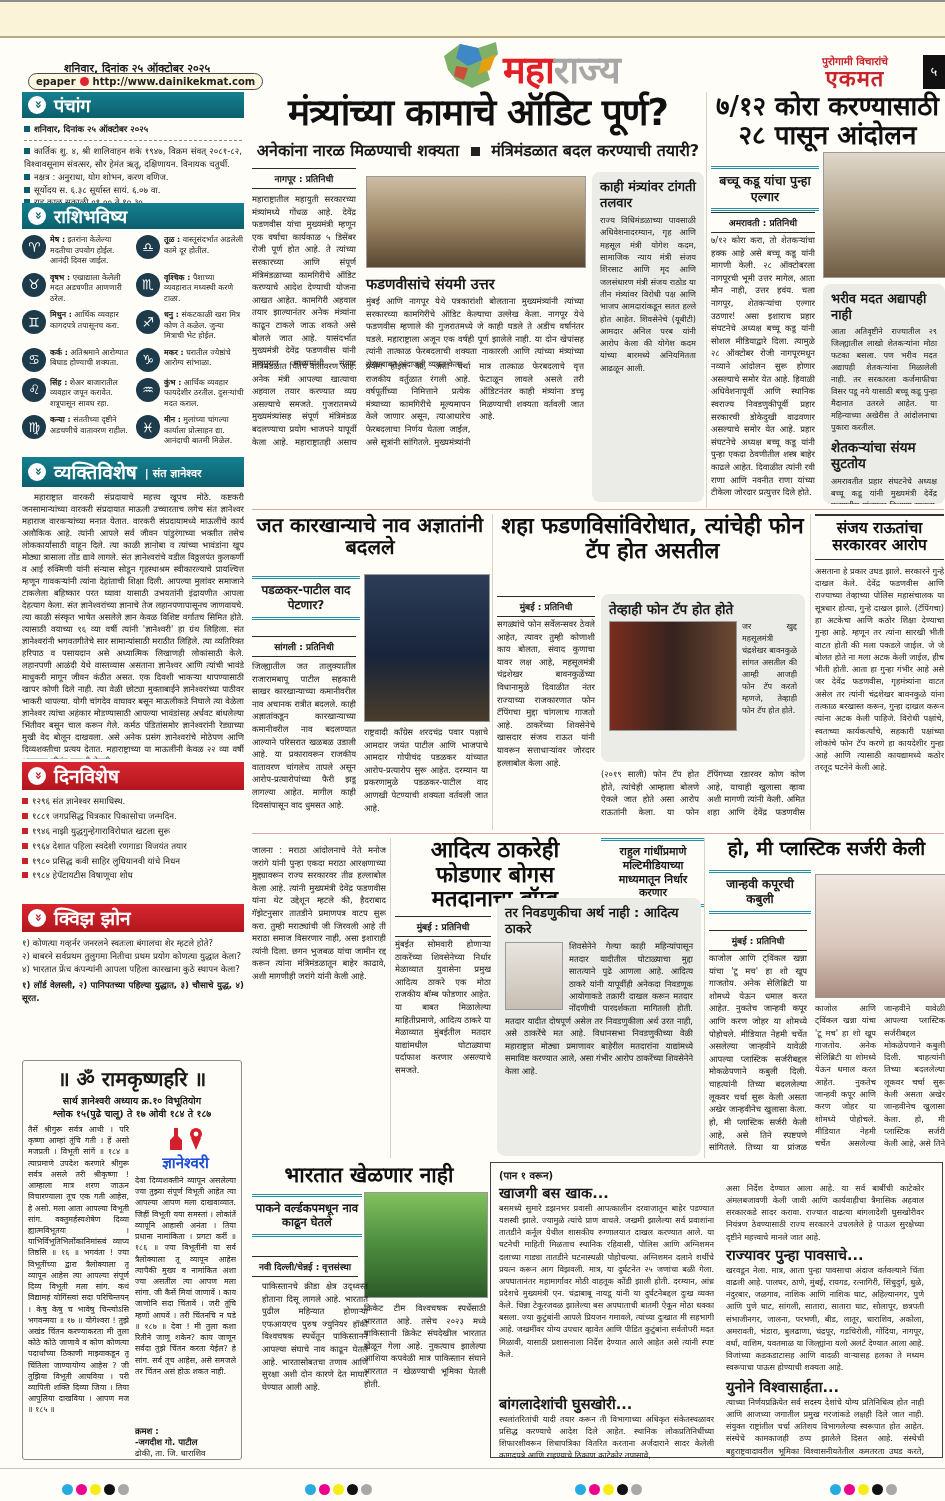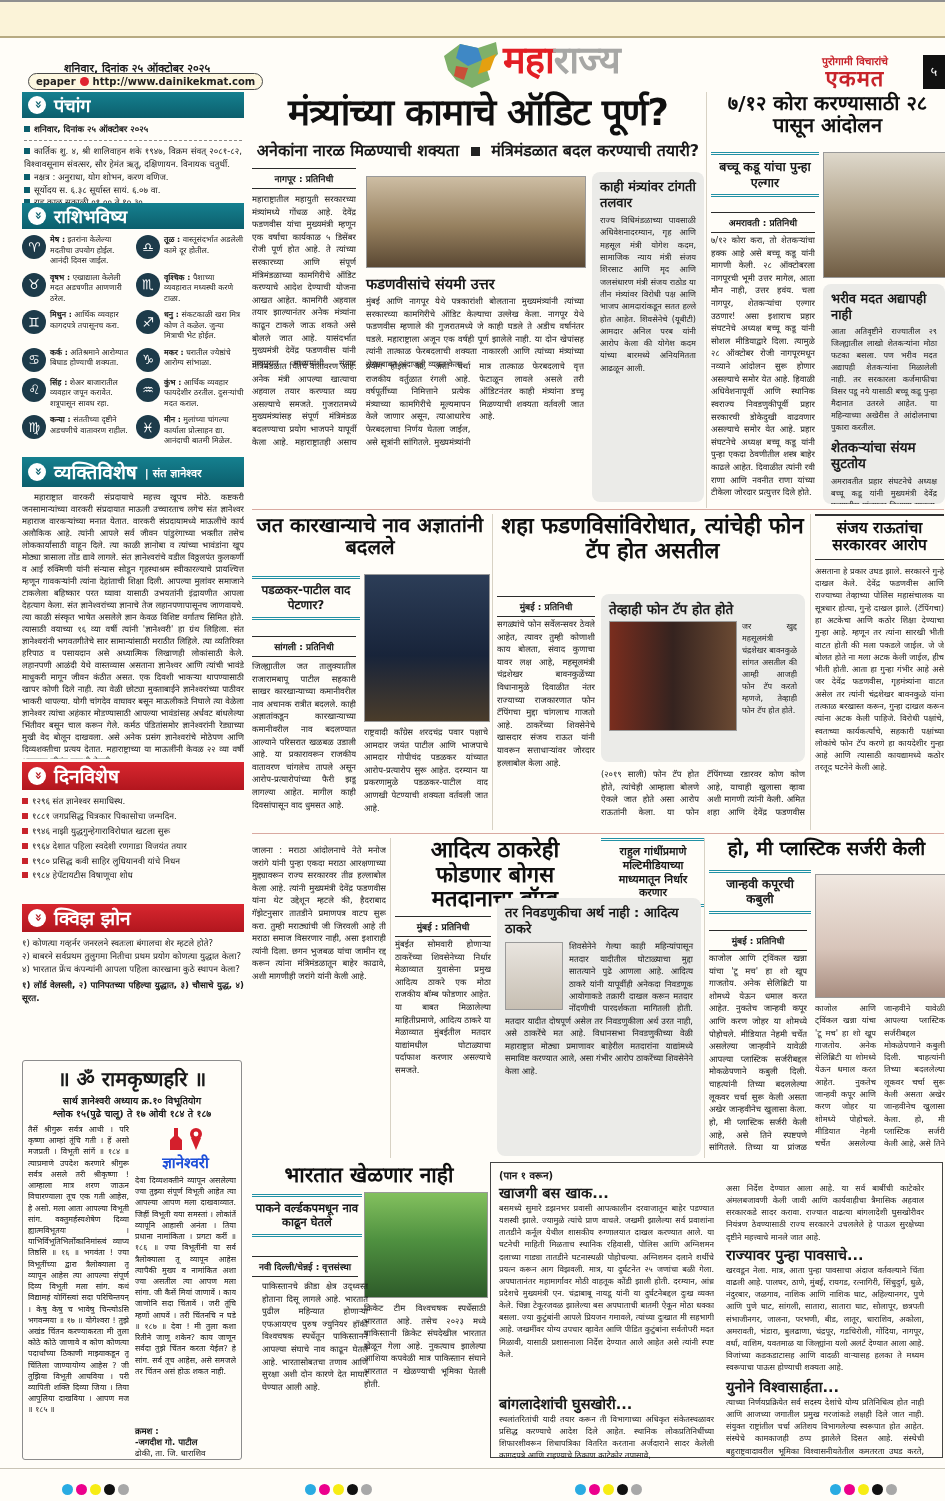--- a/index.html
+++ b/index.html
@@ -60,21 +60,21 @@
     <span>epaper</span>
     <span class="dot"></span>
     <span>http://www.dainikekmat.com</span>
   </div>
   <svg class="abs" style="left:438px;top:36px;" width="64" height="56" viewBox="0 0 64 56">
     <path d="M6 20 L22 8 L40 12 L58 6 L60 18 L48 30 L52 44 L34 52 L18 44 L10 34 Z" fill="#7fb069"></path>
     <path d="M22 8 L40 12 L44 24 L30 30 L18 22 Z" fill="#3f88c5"></path>
     <path d="M44 24 L58 18 L52 34 L40 38 Z" fill="#e4a010"></path>
     <path d="M18 30 L30 32 L26 44 L16 40 Z" fill="#c94f38"></path>
   </svg>
-  <div class="abs b" style="left:503px;top:32px;font-size:38px;letter-spacing:-1px;">
+  <div class="abs b" style="left:503px;top:42px;font-size:38px;letter-spacing:-1px;">
     <span class="logo1">महा</span><span class="logo2">राज्य</span>
   </div>
   <div class="abs ctr" style="left:788px;top:56px;width:134px;height:33px;">
     <div class="b" style="font-size:10.5px;color:#c8242b;line-height:1.1;">पुरोगामी विचारांचे</div>
     <div class="b" style="font-size:22px;color:#c8242b;line-height:1;letter-spacing:1px;">एकमत</div>
   </div>
   <div class="abs ctr" style="left:923px;top:55px;width:22px;height:34px;background:#111;color:#fff;font-size:13px;line-height:34px;">५</div>
 
   <div class="abs" style="left:22px;top:92px;width:222px;">
     <div class="sechdr teal">
@@ -236,22 +236,22 @@
       <div class="body clip" style="height:74px;margin-top:2px;">मुंबई आणि नागपूर येथे पत्रकारांशी बोलताना मुख्यमंत्र्यांनी त्यांच्या सरकारच्या कामगिरीचे ऑडिट केल्याचा उल्लेख केला. नागपूर येथे फडणवीस म्हणाले की गुजरातमध्ये जे काही घडले ते अडीच वर्षांनंतर घडले. महाराष्ट्राला अजून एक वर्षही पूर्ण झालेले नाही. या दोन खेपांसह त्यांनी तात्काळ फेरबदलाची शक्यता नाकारली आणि त्यांच्या मंत्र्यांच्या रोखाबाबत अंदाजही व्यक्त केला.</div>
     </div>
     <div class="abs graybox clip" style="left:340px;top:80px;width:112px;height:330px;box-sizing:border-box;">
       <div class="boxtitle" style="font-size:13px;">काही मंत्र्यांवर टांगती तलवार</div>
       <div class="body" style="font-size:8.2px;">राज्य विधिमंडळाच्या पावसाळी अधिवेशनादरम्यान, गृह आणि महसूल मंत्री योगेश कदम, सामाजिक न्याय मंत्री संजय शिरसाट आणि मृद आणि जलसंधारण मंत्री संजय राठोड या तीन मंत्र्यांवर विरोधी पक्ष आणि भाजप आमदारांकडून सतत हल्ले होत आहेत. शिवसेनेचे (यूबीटी) आमदार अनिल परब यांनी आरोप केला की योगेश कदम यांच्या बारमध्ये अनियमितता आढळून आली.</div>
     </div>
     <div class="abs body clip" style="left:0;top:268px;width:332px;height:144px;column-count:3;column-gap:9px;">मंत्रिमंडळात चिंतेचे वातावरण आहे. अनेक मंत्री आपल्या खात्याचा अहवाल तयार करण्यात व्यग्र असल्याचे समजते. गुजरातमध्ये मुख्यमंत्र्यांसह संपूर्ण मंत्रिमंडळ बदलण्याचा प्रयोग भाजपने यापूर्वी केला आहे. महाराष्ट्रातही असाच प्रयोग होईल का, अशी चर्चा राजकीय वर्तुळात रंगली आहे. वर्षपूर्तीच्या निमित्ताने प्रत्येक मंत्र्याच्या कामगिरीचे मूल्यमापन केले जाणार असून, त्याआधारेच फेरबदलाचा निर्णय घेतला जाईल, असे सूत्रांनी सांगितले. मुख्यमंत्र्यांनी मात्र तात्काळ फेरबदलाचे वृत्त फेटाळून लावले असले तरी ऑडिटनंतर काही मंत्र्यांना डच्चू मिळण्याची शक्यता वर्तवली जात आहे.</div>
   </div>
 
   <div class="abs vline" style="left:706px;top:92px;width:238px;height:416px;padding-left:4px;box-sizing:border-box;">
-    <div class="h1a ctr" style="font-size:20px;">७/१२ कोरा करण्यासाठी २८ पासून आंदोलन</div>
-    <div class="abs kicker" style="left:4px;top:60px;width:104px;font-size:12.5px;">बच्चू कडू यांचा पुन्हा एल्गार</div>
+    <div class="h1a ctr" style="font-size:26px;">७/१२ कोरा करण्यासाठी २८ पासून आंदोलन</div>
+    <div class="abs kicker" style="left:4px;top:74px;width:104px;font-size:12.5px;">बच्चू कडू यांचा पुन्हा एल्गार</div>
     <div class="abs byline" style="left:4px;top:120px;width:104px;">अमरावती : प्रतिनिधी</div>
     <div class="abs photo" style="left:116px;top:60px;width:122px;height:124px;background:linear-gradient(180deg,#ded8cb 0%,#b4a68e 45%,#6f5c43 100%);"></div>
     <div class="abs body clip" style="left:4px;top:142px;width:104px;height:270px;">७/१२ कोरा करा, तो शेतकऱ्यांचा हक्क आहे असे बच्चू कडू यांनी मागणी केली. २८ ऑक्टोबरला नागपूरची भूमी उत्तर मागेल, आता मौन नाही, उत्तर हवंय. चला नागपूर, शेतकऱ्यांचा एल्गार उठणार! असा इशाराच प्रहार संघटनेचे अध्यक्ष बच्चू कडू यांनी सोशल मीडियाद्वारे दिला. त्यामुळे २८ ऑक्टोबर रोजी नागपूरमधून नव्याने आंदोलन सुरू होणार असल्याचे समोर येत आहे. हिवाळी अधिवेशनापूर्वी आणि स्थानिक स्वराज्य निवडणुकीपूर्वी प्रहार सरकारची डोकेदुखी वाढवणार असल्याचे समोर येत आहे. प्रहार संघटनेचे अध्यक्ष बच्चू कडू यांनी पुन्हा एकदा ठेवणीतील शस्त्र बाहेर काढले आहेत. दिवाळीत त्यांनी रवी राणा आणि नवनीत राणा यांच्या टीकेला जोरदार प्रत्युत्तर दिले होते.</div>
     <div class="abs graybox clip" style="left:116px;top:192px;width:122px;height:220px;box-sizing:border-box;">
       <div class="boxtitle" style="font-size:13px;">भरीव मदत अद्यापही नाही</div>
       <div class="body" style="font-size:8px;">आता अतिवृष्टीने राज्यातील २९ जिल्ह्यातील लाखो शेतकऱ्यांना मोठा फटका बसला. पण भरीव मदत अद्यापही शेतकऱ्यांना मिळालेली नाही. तर सरकारला कर्जमाफीचा विसर पडू नये यासाठी बच्चू कडू पुन्हा मैदानात उतरले आहेत. या महिन्याच्या अखेरीस ते आंदोलनाचा पुकारा करतील.</div>
       <div class="boxtitle" style="font-size:13.5px;margin-top:5px;">शेतकऱ्यांचा संयम सुटतोय</div>
       <div class="body" style="font-size:8px;">अमरावतीत प्रहार संघटनेचे अध्यक्ष बच्चू कडू यांनी मुख्यमंत्री देवेंद्र फडणवीस यांच्यावर निशाणा साधला. मुख्यमंत्र्यांचे प्रतिकात्मक कार्टून बच्चू कडू यांनी सोशल मीडियावर व्हायरल करत त्यांनी टीका केली.</div>
     </div>
   </div>

